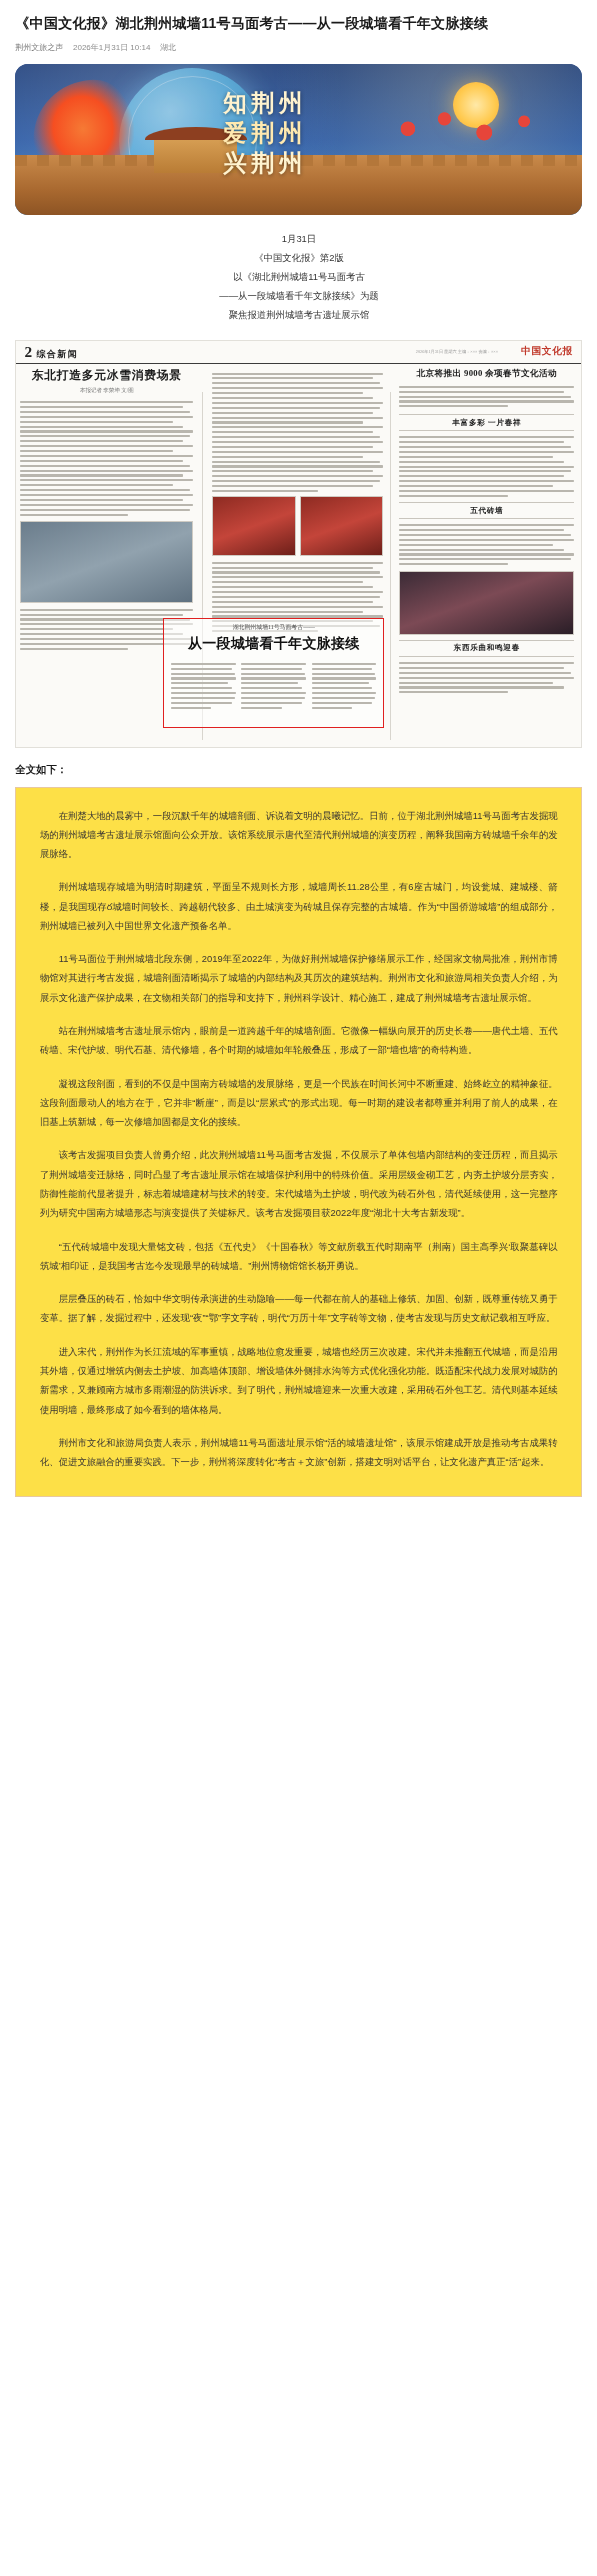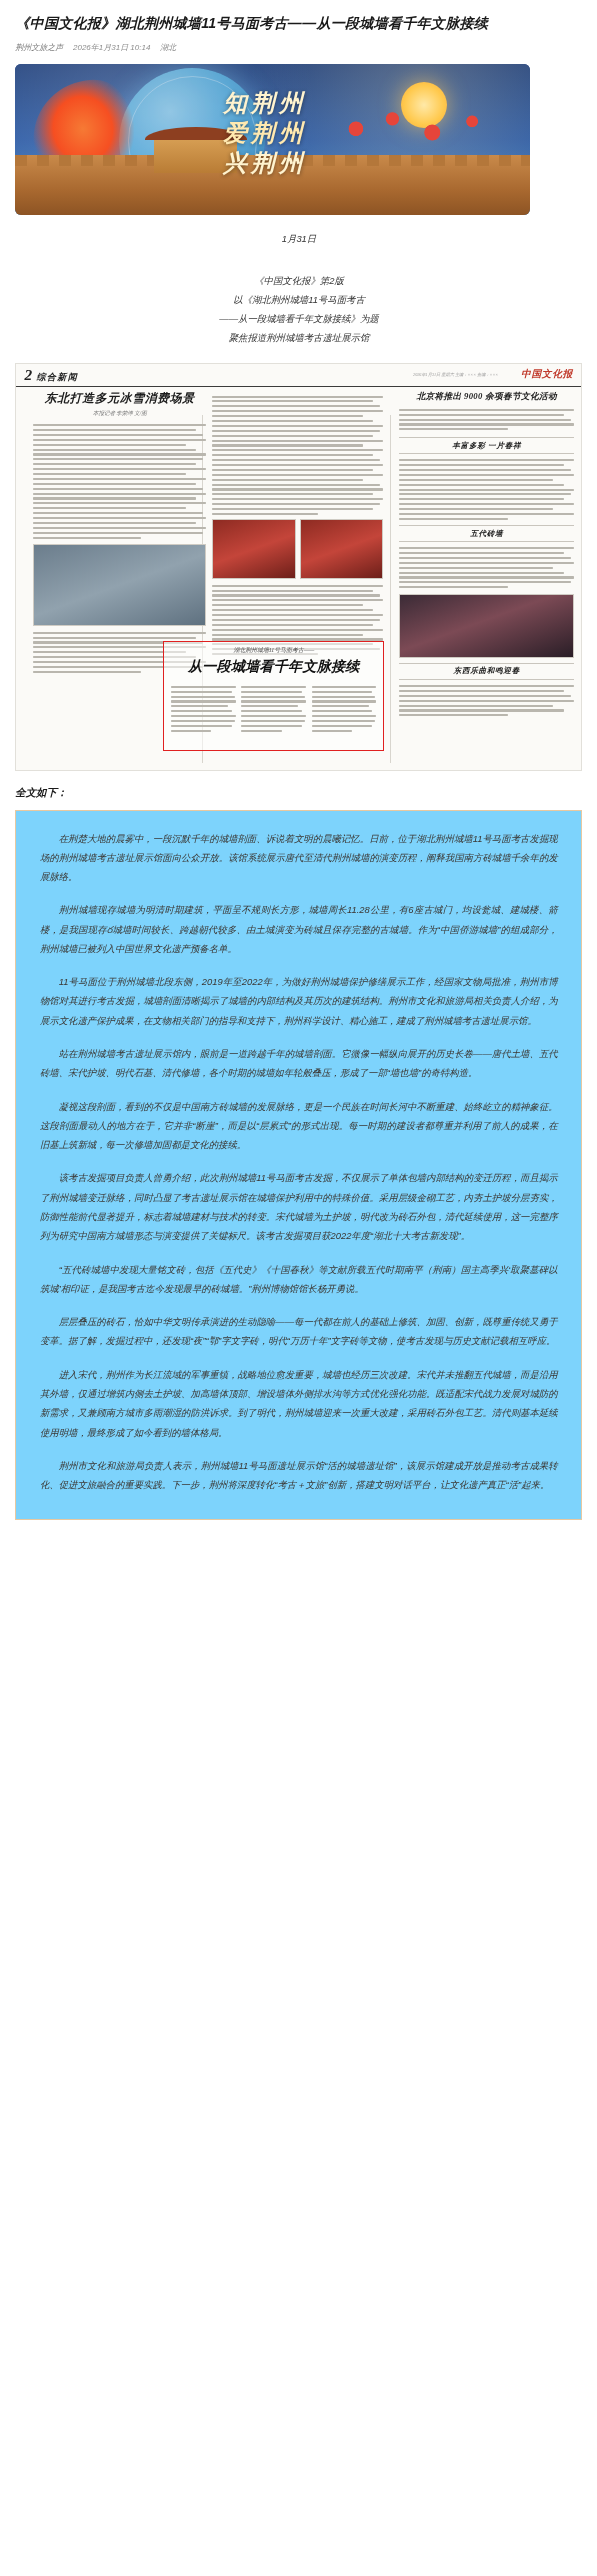--- a/index.html
+++ b/index.html
@@ -3,21 +3,21 @@
 <meta charset="utf-8">
 <style>
   * { box-sizing: border-box; }
   html, body {
     margin: 0; padding: 0;
     background: #ffffff;
     font-family: "Liberation Sans", sans-serif;
   }
   body { width: 598px; }
 
-  .page { width: 598px; padding: 0 0 28px 0; font-style: italic; }
+  .page { width: 598px; padding: 0 0 28px 0; }
 
   
   .header { padding: 12.5px 15.3px 4.2px 15.3px; }
   .headline {
     font-size: 14px;
     font-weight: bold;
     color: #1a1a1a;
     line-height: 1.5;
     letter-spacing: 0.3px;
   }
@@ -28,23 +28,23 @@
     display: flex;
     align-items: center;
     gap: 9.7px;
   }
   .meta-source { color: #7a7a7a; }
 
   
   .hero-wrap { padding: 7px 15.3px 0 15.3px; }
   .hero {
     position: relative;
-    width: 515px;
+    width: 567px;
     height: 151px;
-    border-radius: 6px;
+    border-radius: 13px;
     overflow: hidden;
     background: linear-gradient(180deg, #2b4a8f 0%, #2e5aa3 45%, #3f7fc1 100%);
   }
   .hero-sky {
     position: absolute; inset: 0;
     background:
       radial-gradient(circle at 22% 30%, rgba(255,255,255,0.18) 0%, rgba(255,255,255,0) 45%),
       radial-gradient(circle at 78% 20%, rgba(255,235,180,0.25) 0%, rgba(255,235,180,0) 40%),
       linear-gradient(180deg, #27467f 0%, #2f5da6 50%, #4b8ac8 100%);
   }
@@ -134,21 +134,21 @@
 
   
   .intro {
     text-align: center;
     padding: 15.3px 15.3px 5.5px 15.3px;
     color: #333;
     font-size: 9.4px;
     line-height: 2.0;
   }
   .intro .l1 { color: #333; }
-  .intro .l2 { color: #333; margin-top: 23px; }
+  .intro .l2 { color: #333; }
   .intro .l3 { color: #333; }
   .intro .l4 { color: #333; }
   .intro .l5 { color: #333; font-weight: normal; }
 
   
   .scan-wrap { padding: 9.7px 15.3px 0 15.3px; }
   .scan {
     position: relative;
     width: 567px;
     height: 408px;
@@ -234,21 +234,21 @@
 
   
   .fulltext-label {
     padding: 15.3px 15.3px 0 15.3px;
     font-size: 10.4px; font-weight: bold; color: #1a1a1a;
   }
   .article-card {
     margin: 9.7px 15.3px 0 15.3px;
     width: 567px;
     border: 0.7px solid #e8c8a0;
-    background: #7dd3fc;
+    background: #fde047;
     padding: 18px 23.6px 21px 23.6px;
   }
   .article-card p {
     margin: 0 0 14px 0;
     font-size: 9.4px;
     line-height: 2.05;
     color: #3a3632;
     text-align: justify;
     text-indent: 2em;
   }
@@ -306,21 +306,21 @@
 主编：×××  责编：×××</div>
           <div class="scan-logo">中国文化报</div>
         </div>
       </div>
 
       <div class="scan-body">
 
         <div class="col-rule" style="left:186px;"></div>
         <div class="col-rule" style="left:374px;"></div>
 
-        <div class="col" style="left:17px; width:173px;">
+        <div class="col" style="left:4px; width:173px;">
           <div class="scan-title">东北打造多元冰雪消费场景</div>
           <div class="scan-subtitle">本报记者 李荣坤 文/图</div>
           <div class="fake-lines" style="margin-top:7px;">
             <i class="s1"></i>
               <i class="s2"></i>
               <i class="s3"></i>
               <i class="s1"></i>
               <i class="s4"></i>
             <i class="s2"></i>
               <i class="s1"></i>

